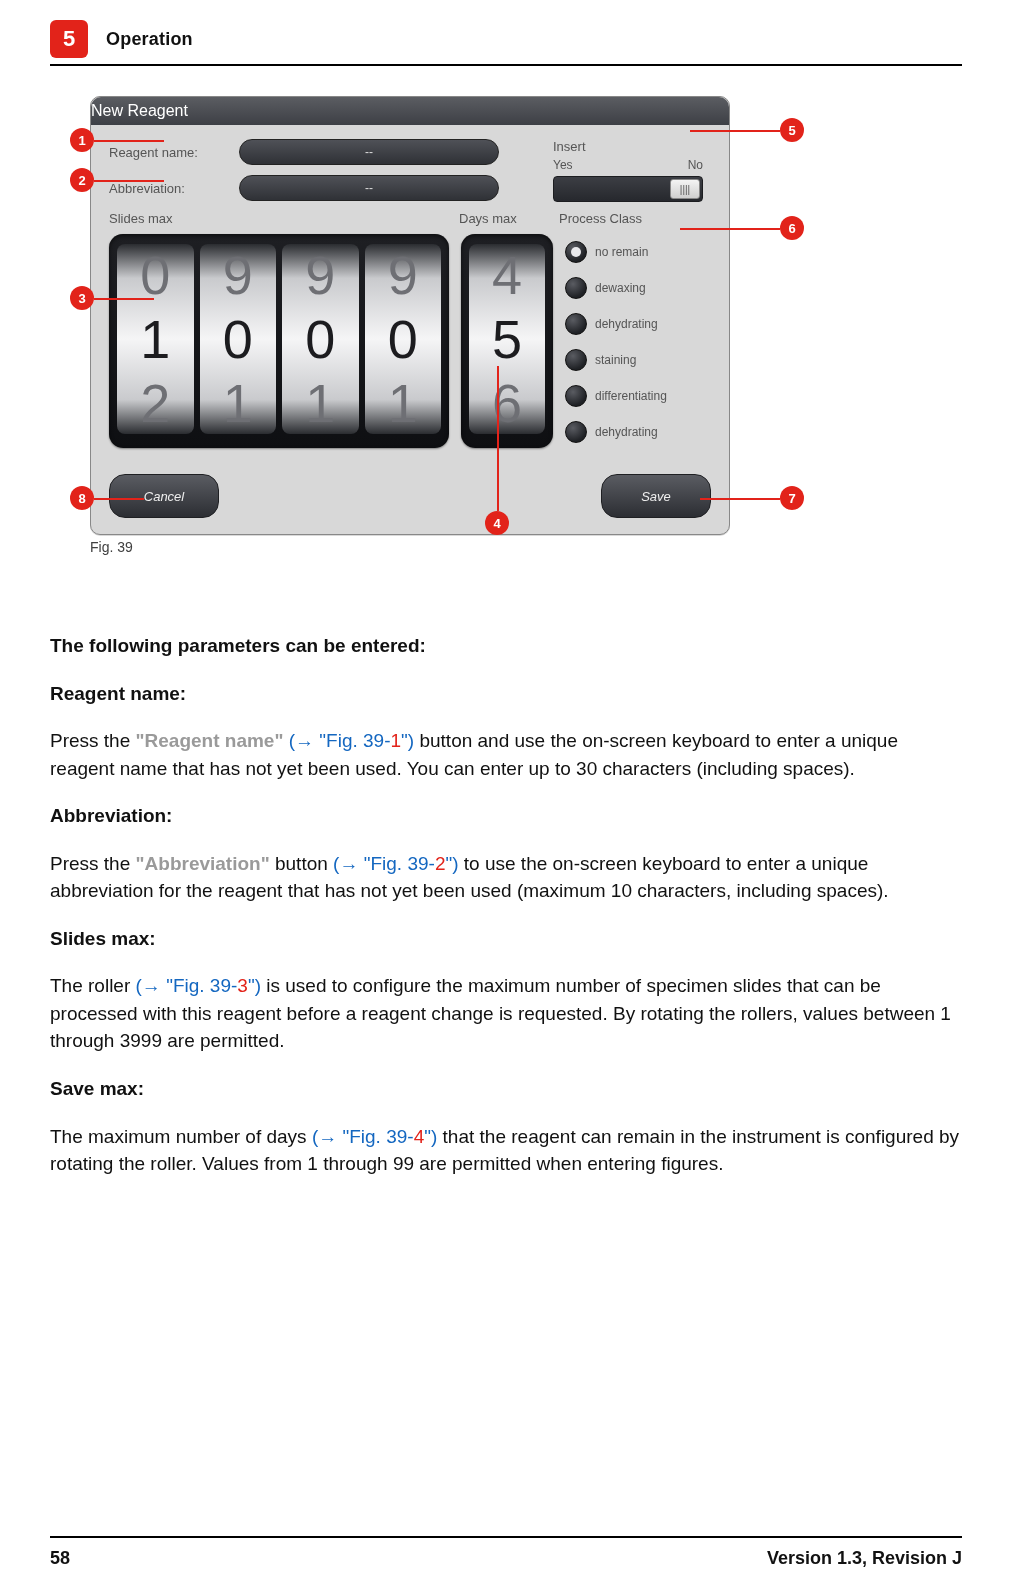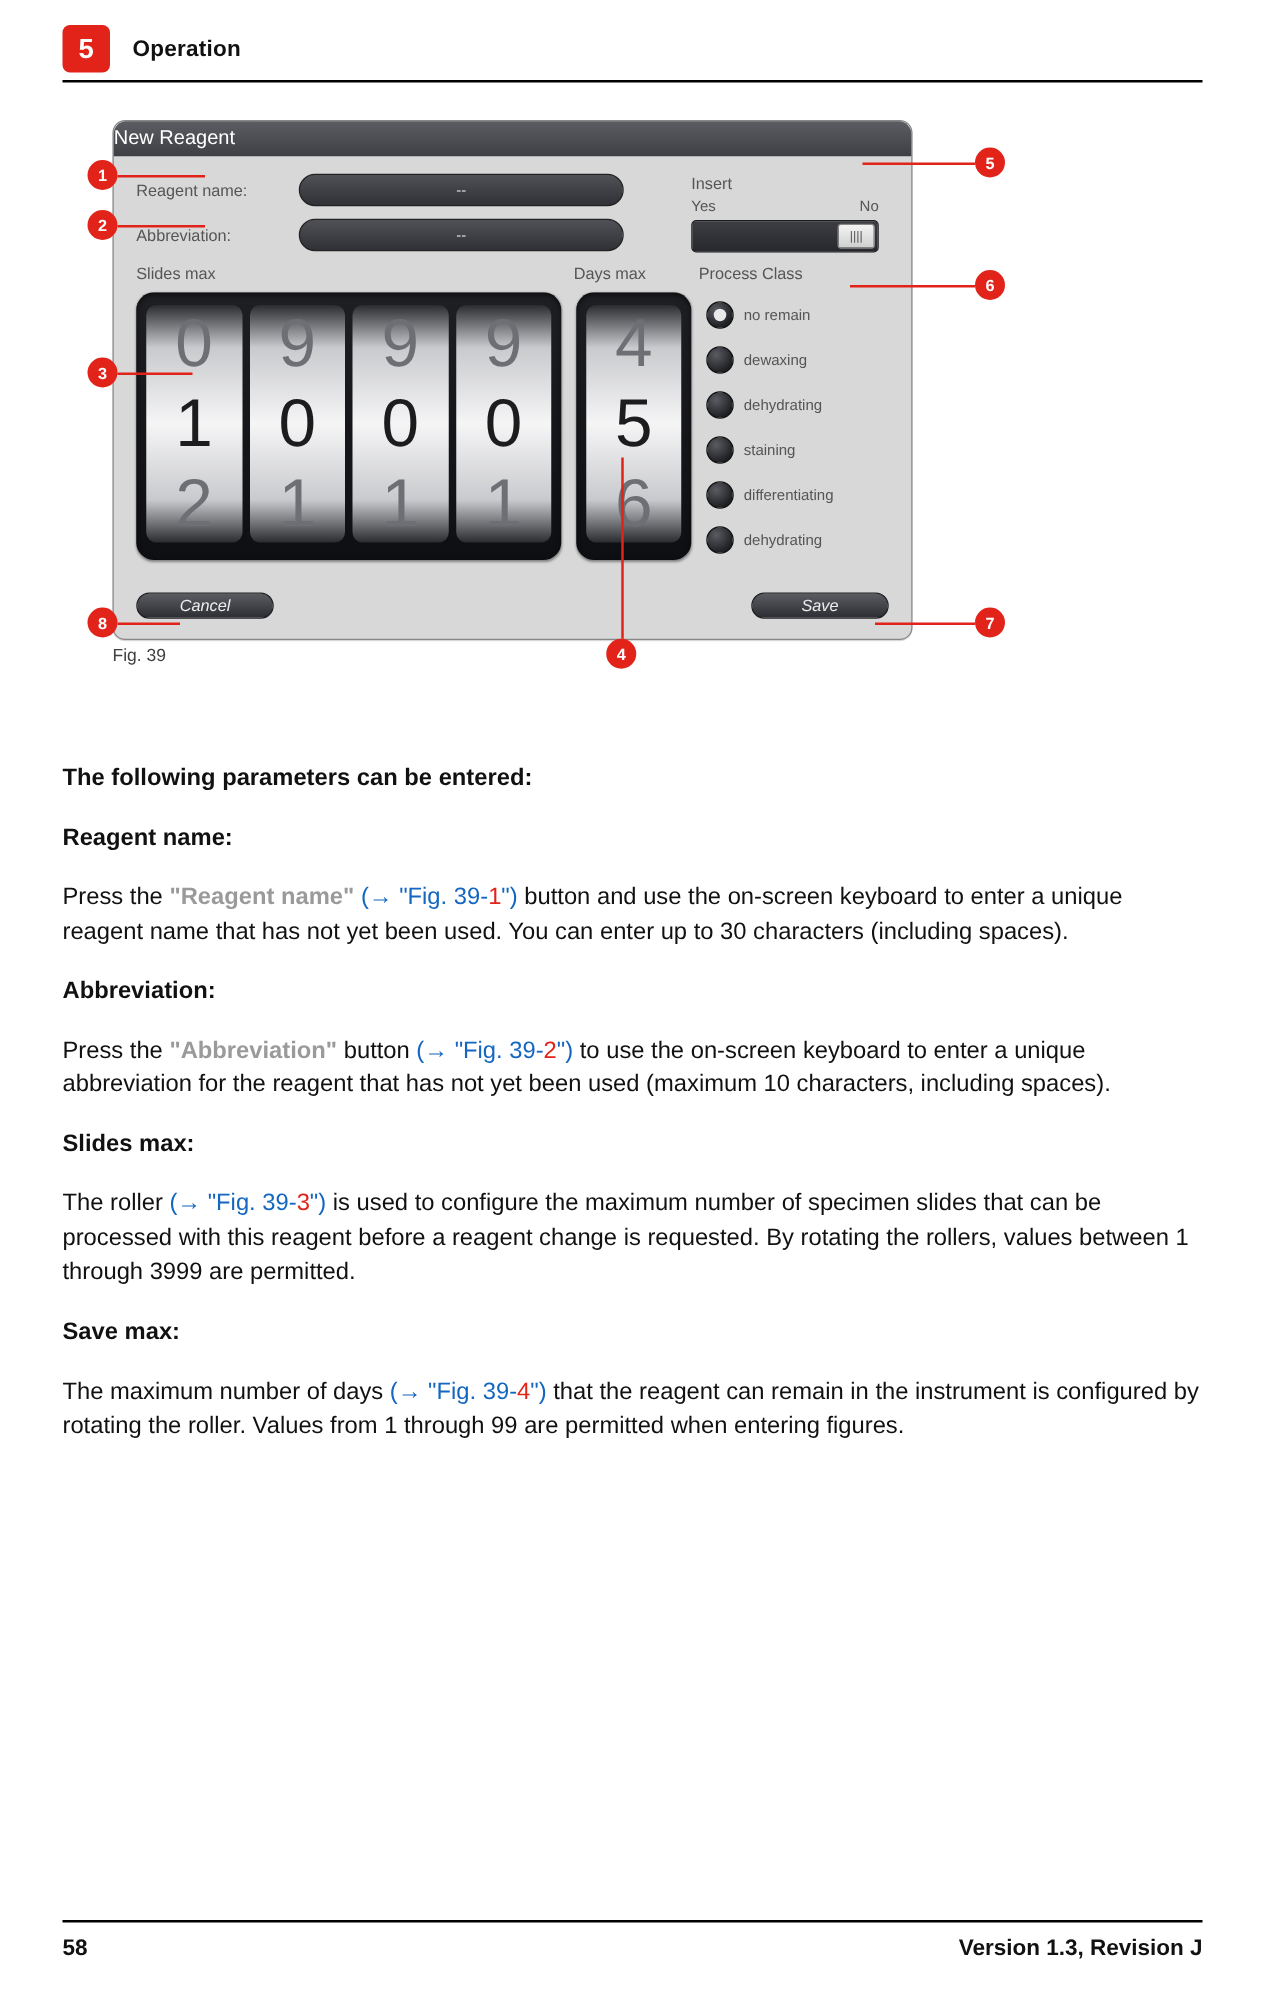--- a/index.html
+++ b/index.html
@@ -204,21 +204,21 @@
     width:10px;height:10px;border-radius:50%;
     background:#e9e9ec;
   }
   .device-footer {
     display:flex;
     justify-content: space-between;
     padding: 12px 18px 16px 18px;
   }
   .dbtn {
     width: 110px;
-    height: 21px;
+    height: 44px;
     border-radius: 16px;
     background: linear-gradient(#5a5c62,#2c2e33);
     color:#eee;
     font-size:13px;
     display:flex;align-items:center;justify-content:center;
     border:1px solid #1f2023;
     font-style: italic;
   }
   
   .callout {

